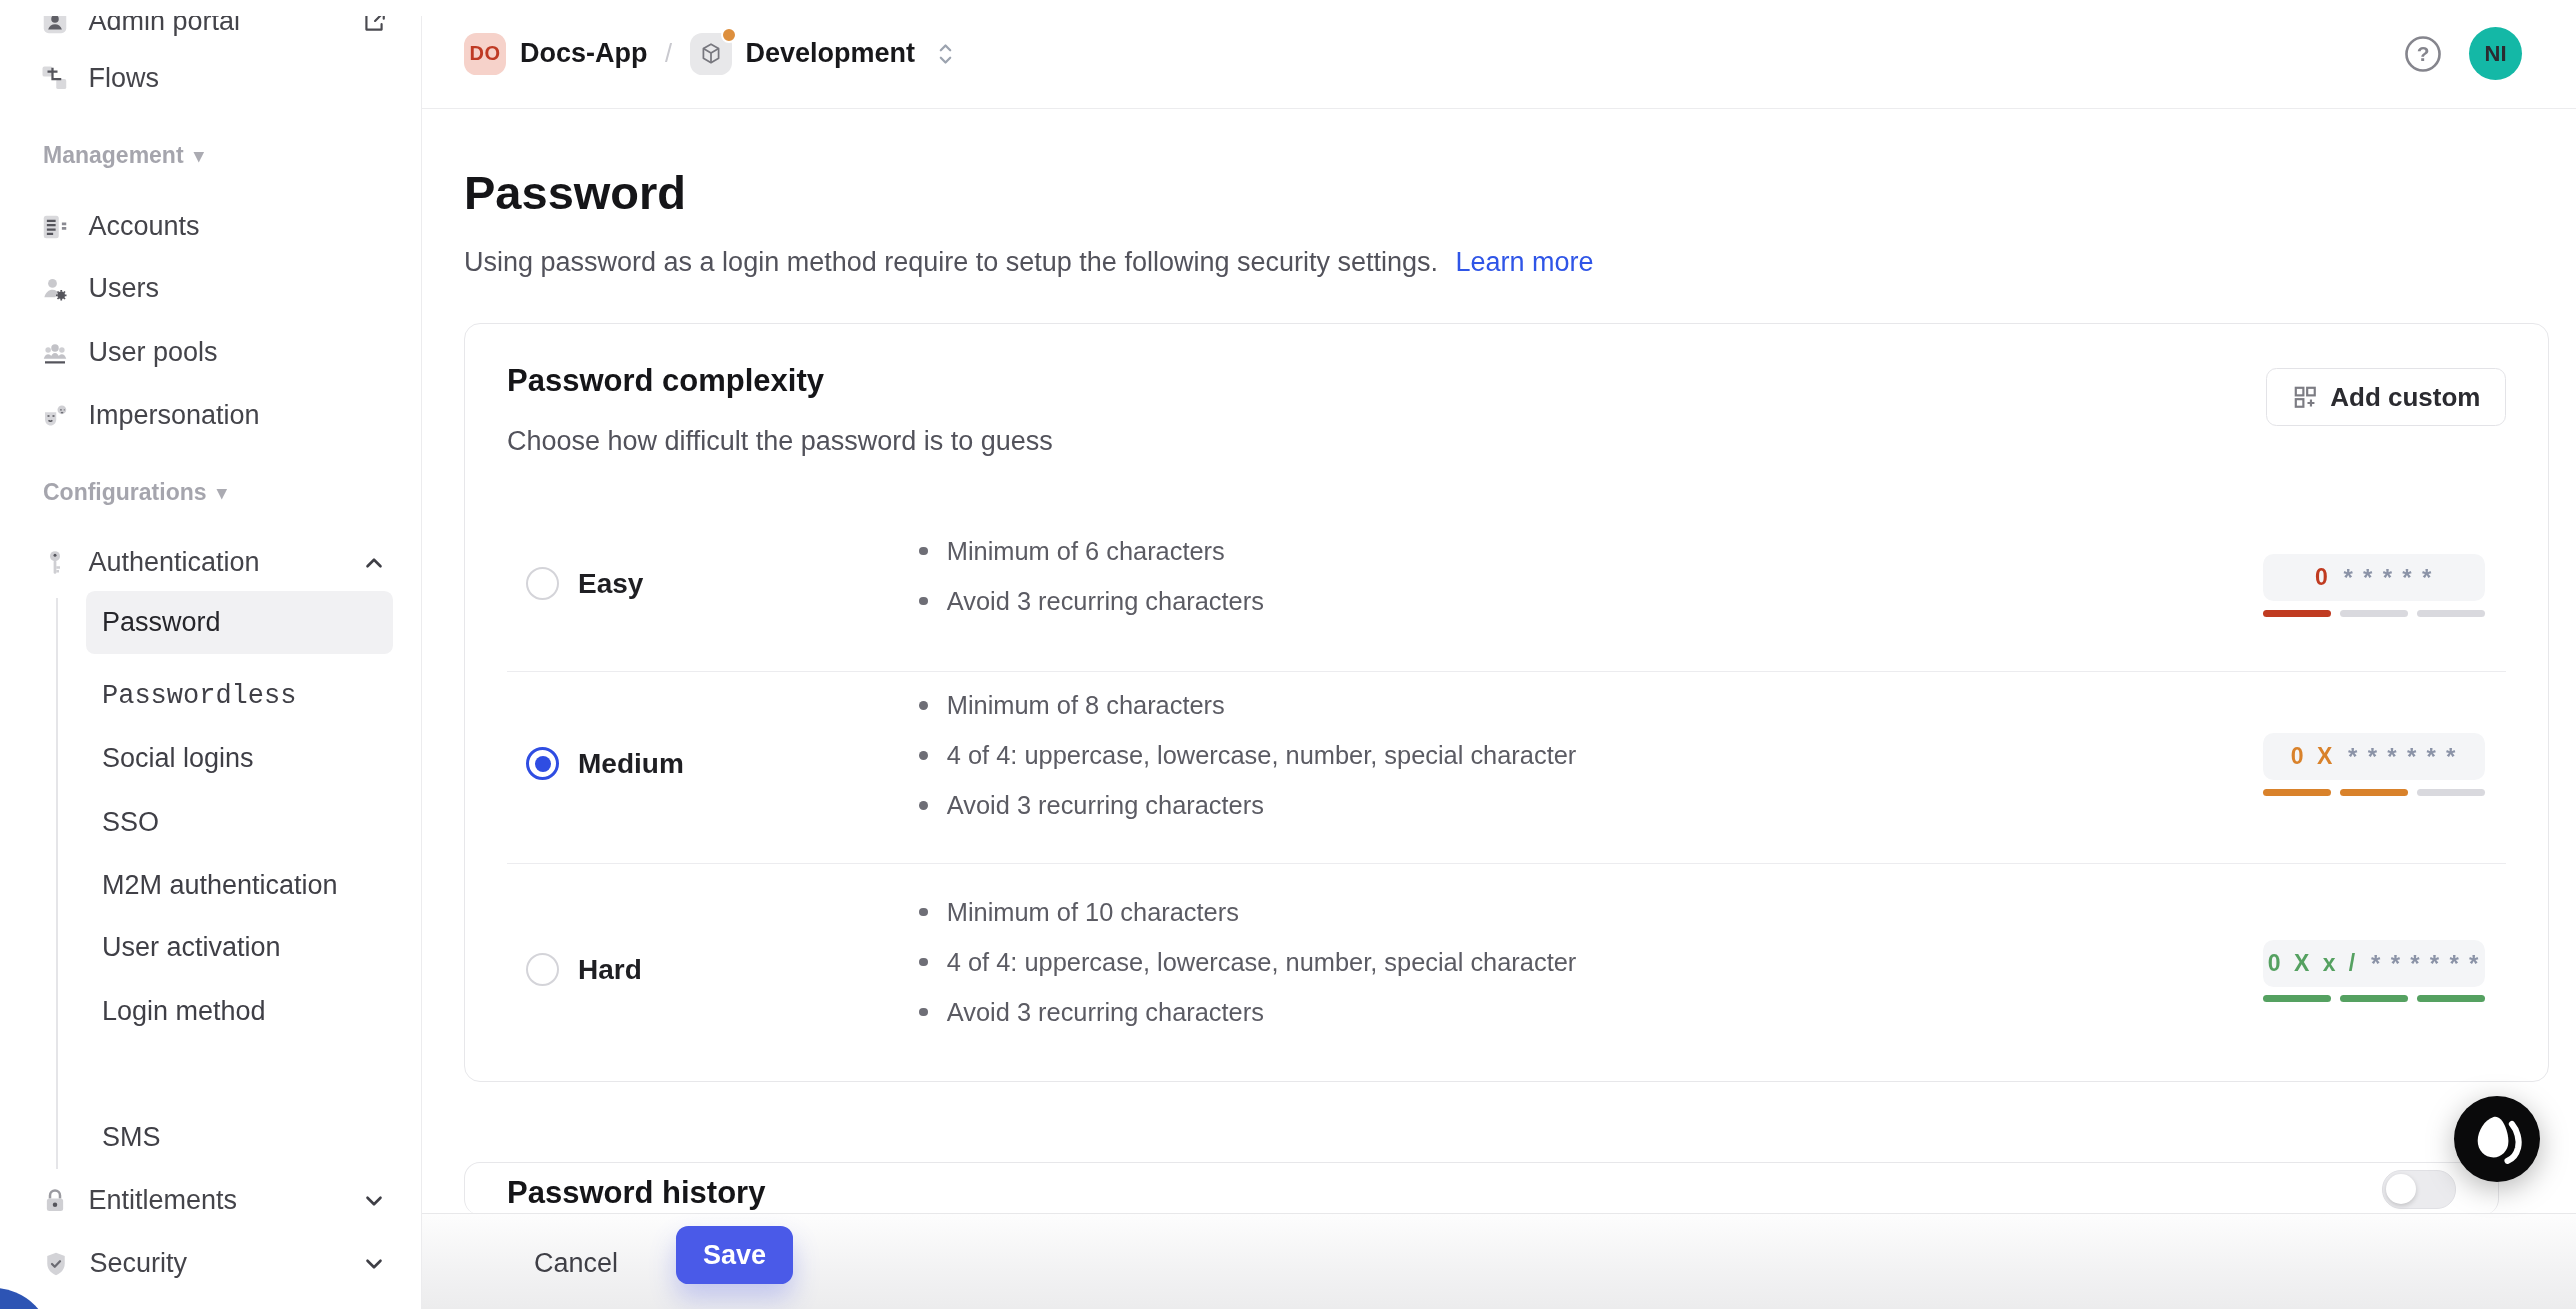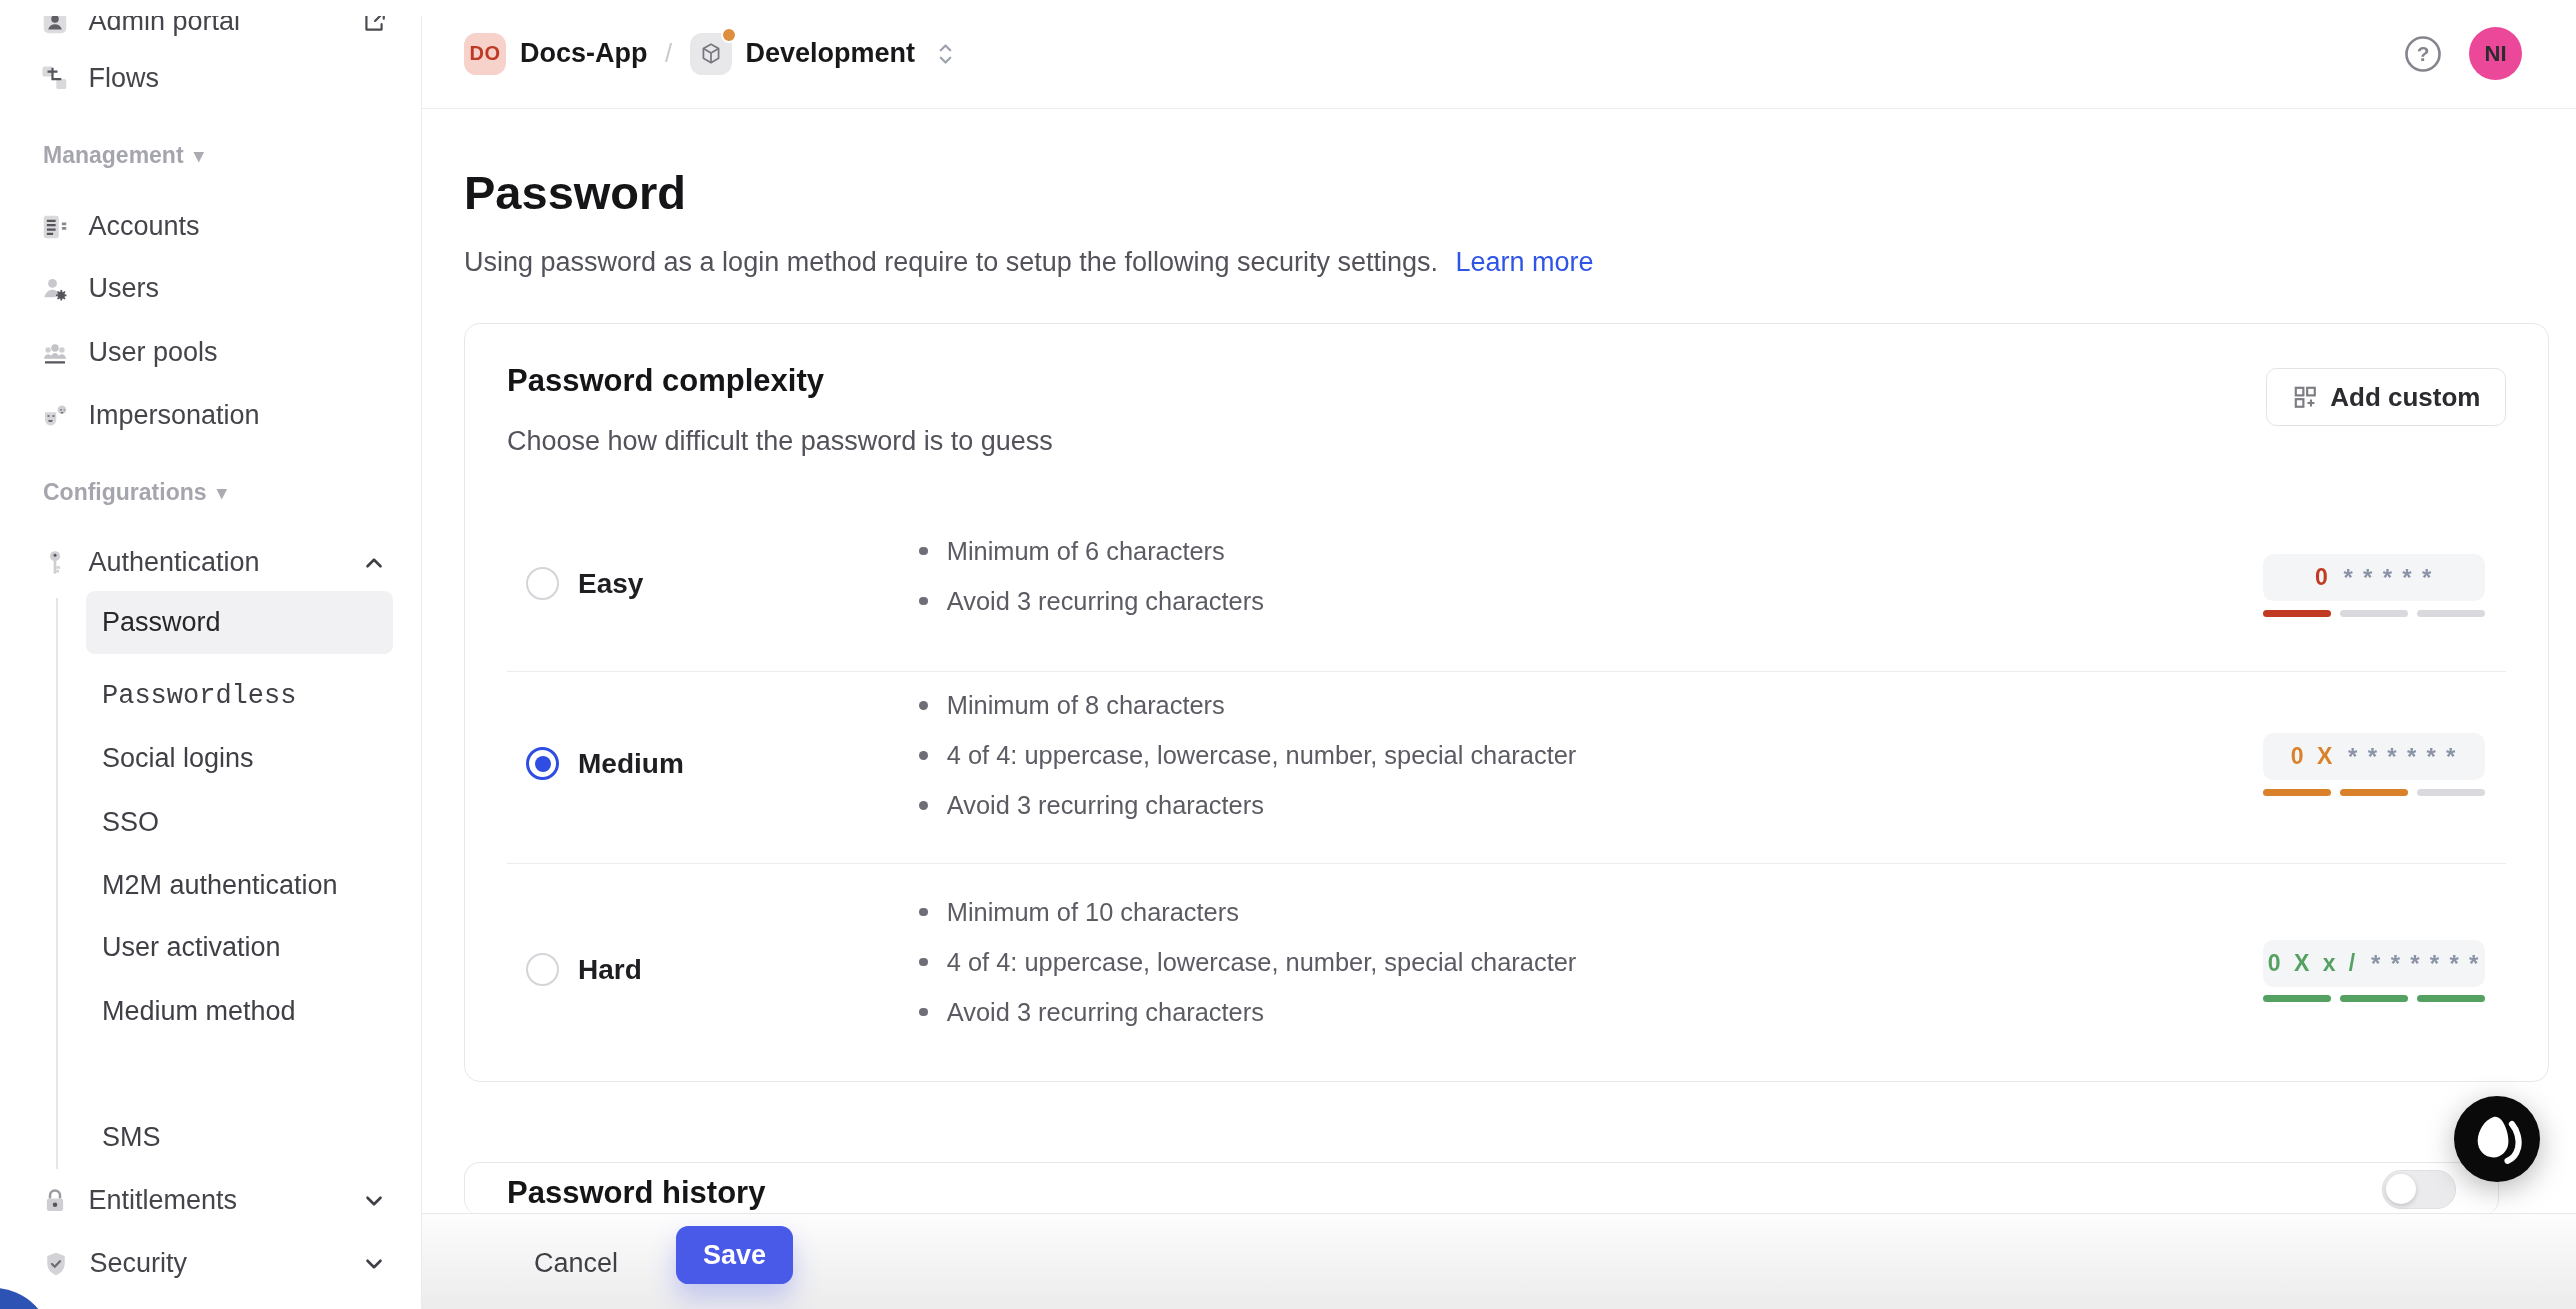--- a/index.html
+++ b/index.html
@@ -47,21 +47,21 @@
   .env-tile{position:relative;width:42px;height:42px;border-radius:12.3px;background:#e8e8ea;
     display:flex;align-items:center;justify-content:center;}
   .env-tile svg{width:26px;height:26px;}
   .env-dot{position:absolute;right:-5.3px;top:-5.3px;width:16px;height:16px;border-radius:50%;
     background:#dd8f3d;border:2.6px solid #fff;}
   .sort-icn{margin-left:5.3px;display:flex;}
   .sort-icn svg{width:23px;height:30px;}
   .topbar-right{position:absolute;right:0;top:0;height:107px;display:flex;align-items:center;}
   .help-btn{width:40px;height:40px;margin-right:26px;cursor:pointer;}
   .help-btn svg{width:40px;height:40px;}
-  .avatar{width:53px;height:53px;border-radius:50%;background:#ec4899;margin-right:54px;
+  .avatar{width:53px;height:53px;border-radius:50%;background:#14b8a6;margin-right:54px;
     display:flex;align-items:center;justify-content:center;font-size:22px;font-weight:600;color:#2b2b30;cursor:pointer;}
 
   
   .main{position:absolute;left:422px;top:109px;right:0;bottom:0;background:#fff;}
   .page-title{position:absolute;left:42px;top:56px;font-size:47px;font-weight:700;color:#151518;}
   .page-desc{position:absolute;left:42px;top:138px;display:flex;align-items:baseline;gap:17.5px;}
   .page-desc p{font-size:27px;color:var(--txt-mid);}
   .page-desc a{font-size:27px;color:var(--link);font-weight:500;text-decoration:none;cursor:pointer;}
 
   .card{position:absolute;background:#fff;border:1.8px solid var(--border);border-radius:16px;}
@@ -223,21 +223,21 @@
   </div>
 
   <div class="subnav-line"></div>
 
   <div class="subnav-item active" style="top:575px;">Password</div>
   <div class="subnav-item" style="top:648px;font-family:Liberation Mono, monospace;">Passwordless</div>
   <div class="subnav-item" style="top:711px;">Social logins</div>
   <div class="subnav-item" style="top:775px;">SSO</div>
   <div class="subnav-item" style="top:838px;">M2M authentication</div>
   <div class="subnav-item" style="top:900px;">User activation</div>
-  <div class="subnav-item" style="top:964px;">Medium method</div>
+  <div class="subnav-item" style="top:964px;">Login method</div>
   <div class="subnav-item" style="top:1090px;">SMS</div>
 
   <div class="nav-item" style="top:1153px;">
     <span class="nav-icon">
       <svg viewBox="0 0 24 24">
           <path d="M8 10V7.5a4 4 0 018 0V10" fill="none" stroke="#9a9aa0" stroke-width="2"></path>
           <rect x="5.5" y="10" width="13" height="10" rx="2" fill="#cfcfd3"></rect>
           <circle cx="12" cy="15" r="1.8" fill="#55555c"></circle>
         </svg>
     </span>

